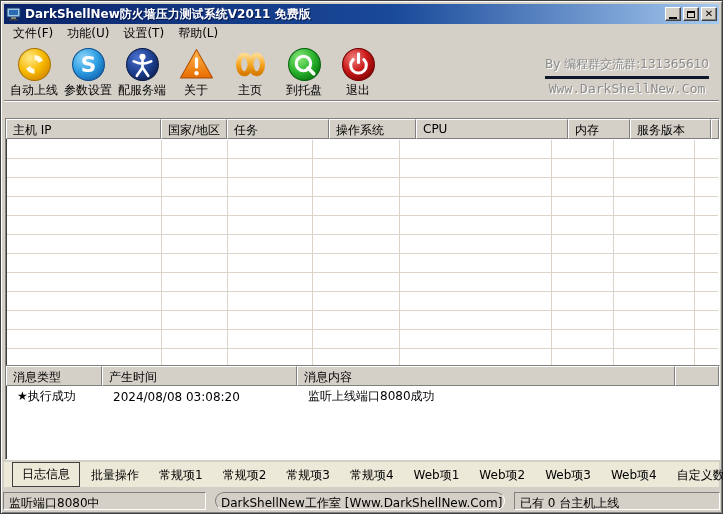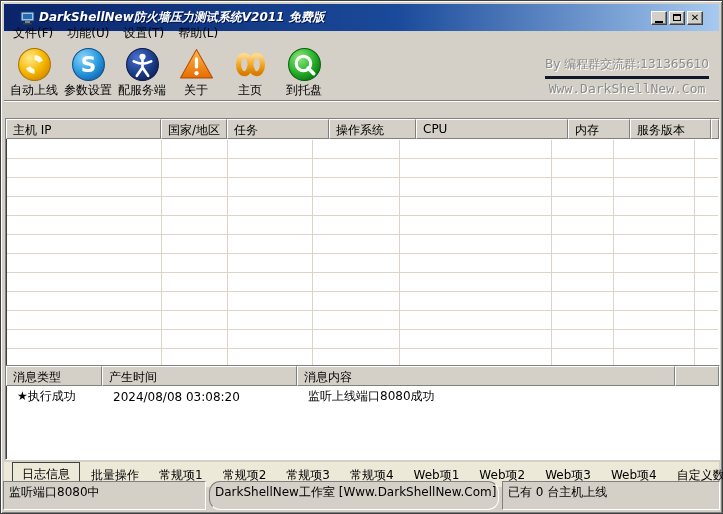--- a/index.html
+++ b/index.html
@@ -2,22 +2,22 @@
 <html><head>
 <meta charset="utf-8">
 <style>
   * { margin:0; padding:0; box-sizing:border-box; }
   html,body { width:723px; height:514px; }
   body { font-family:"DejaVu Sans","Liberation Sans",sans-serif; font-size:12px; color:#000; background:#d4d0c8; overflow:hidden; }
   .window { position:relative; width:723px; height:514px; background:#d4d0c8;
     border:1px solid #404040; box-shadow:inset 1px 1px 0 #fff, inset -1px -1px 0 #808080, inset 2px 2px 0 #d4d0c8, inset -2px -2px 0 #d4d0c8; }
 
   
-  .titlebar { position:absolute; left:3px; top:3px; right:3px; height:27px;
-    background:linear-gradient(to right,#0a246a,#1a4a9a 55%,#a6caf0); display:flex; align-items:center; padding:0 16px;font-style:italic; }
+  .titlebar { position:absolute; left:3px; top:3px; right:3px; height:20px;
+    background:linear-gradient(to right,#0a246a,#1a4a9a 55%,#a6caf0); display:flex; align-items:center; padding:0 2px; }
   .app-icon { width:16px; height:16px; margin-right:3px; display:inline-block; }
   .title { color:#fff; font-weight:bold; font-size:12px; letter-spacing:0; white-space:nowrap; flex:1; text-shadow:1px 1px 0 #00124a; }
   .winbtns { display:flex; gap:2px; }
   .wbtn { width:16px; height:14px; background:#d4d0c8; border:1px solid; border-color:#fff #404040 #404040 #fff;
     box-shadow:inset -1px -1px 0 #808080; display:flex; align-items:center; justify-content:center; cursor:default; }
   .gl-min { width:8px; height:2px; background:#000; margin-top:8px; }
   .gl-max { width:8px; height:7px; border:1px solid #000; border-top:2px solid #000; }
   .gl-close { font-size:10px; font-weight:bold; line-height:10px; }
 
   
@@ -51,21 +51,21 @@
   .msg-row { display:flex; height:19px; align-items:center; cursor:default; }
   .mcell { padding-left:10px; white-space:nowrap; overflow:hidden; }
 
   
   .tabbar { position:absolute; left:3px; top:461px; right:3px; height:25px; background:#ece9d8; display:flex; align-items:flex-end; padding-left:8px; }
   .tab { padding:3px 9px; white-space:nowrap; cursor:default; }
   .tab.selected { border:1px solid #404040; background:#ece9d8; }
   .tab-div { width:1px; height:13px; background:#8a8a8a; margin:0 1px; }
 
   
-  .statusbar { position:absolute; left:2px; right:2px; bottom:3px; height:29px; display:flex; gap:3px; }
+  .statusbar { position:absolute; left:2px; right:2px; bottom:3px; height:18px; display:flex; gap:9px; }
   .spanel { border:1px solid; border-color:#808080 #fff #fff #808080; padding:2px 0 0 5px; white-space:nowrap; overflow:hidden; background:#d4d0c8; }
   .sp1 { width:203px; } .sp2 { width:290px;border-radius:11px; } .sp3 { flex:1; }
 </style>
 </head>
 <body>
 
 <div class="window">
 
   <div class="titlebar">
     <span class="app-icon">
@@ -196,20 +196,37 @@
               </radialGradient>
             </defs>
             <circle cx="18" cy="18" r="15.5" fill="url(#g6)" stroke="#06600c"></circle>
             <circle cx="17" cy="17" r="7" fill="none" stroke="#fff" stroke-width="3"></circle>
             <path d="M21.5 21.5 L27 27" stroke="#fff" stroke-width="3.4" stroke-linecap="round"></path>
           </svg>
       </span>
       <span class="tlabel">到托盘</span>
     </div>
 
+    <div class="tbtn" style="left:327px">
+      <span class="ticon">
+        <svg width="37" height="37" viewBox="0 0 36 36">
+            <defs>
+              <radialGradient id="g7" cx="35%" cy="30%" r="75%">
+                <stop offset="0%" stop-color="#f08080"></stop>
+                <stop offset="55%" stop-color="#cc1a1a"></stop>
+                <stop offset="100%" stop-color="#8a0404"></stop>
+              </radialGradient>
+            </defs>
+            <circle cx="18" cy="18" r="15.5" fill="url(#g7)" stroke="#6e0000"></circle>
+            <path d="M12.8 13.2 a7.6 7.6 0 1 0 10.4 0" fill="none" stroke="#fff" stroke-width="3" stroke-linecap="round"></path>
+            <path d="M18 7.5 L18 16" stroke="#fff" stroke-width="3" stroke-linecap="round"></path>
+          </svg>
+      </span>
+      <span class="tlabel">退出</span>
+    </div>
 
     <div class="byline">
       <div class="l1">By 编程群交流群:131365610</div>
       <div class="l2">Www.DarkShellNew.Com</div>
     </div>
   </div>
 
   <div class="host-list sunken">
     <div class="lv-header">
       <span class="hcell" style="width:155px">主机 IP</span>

